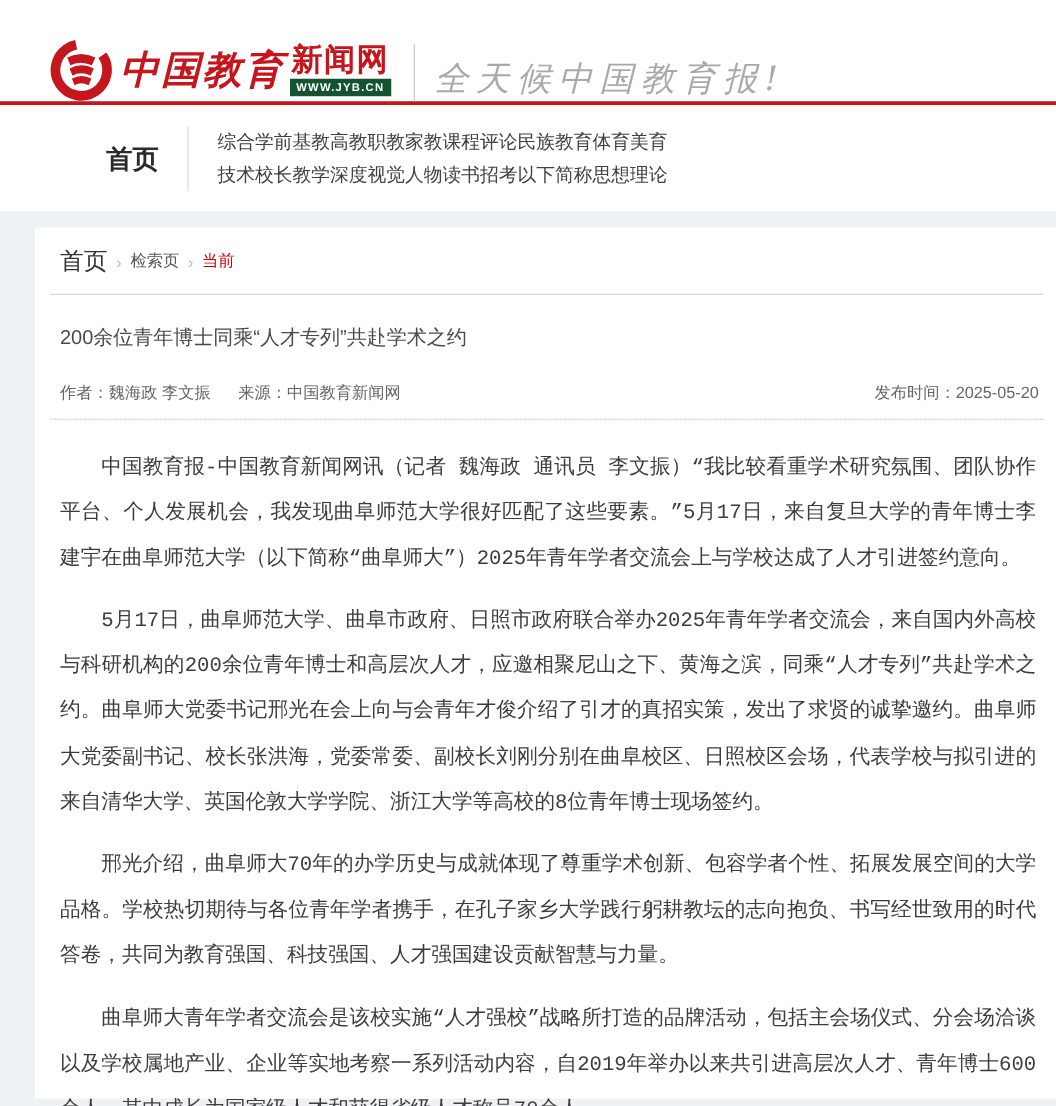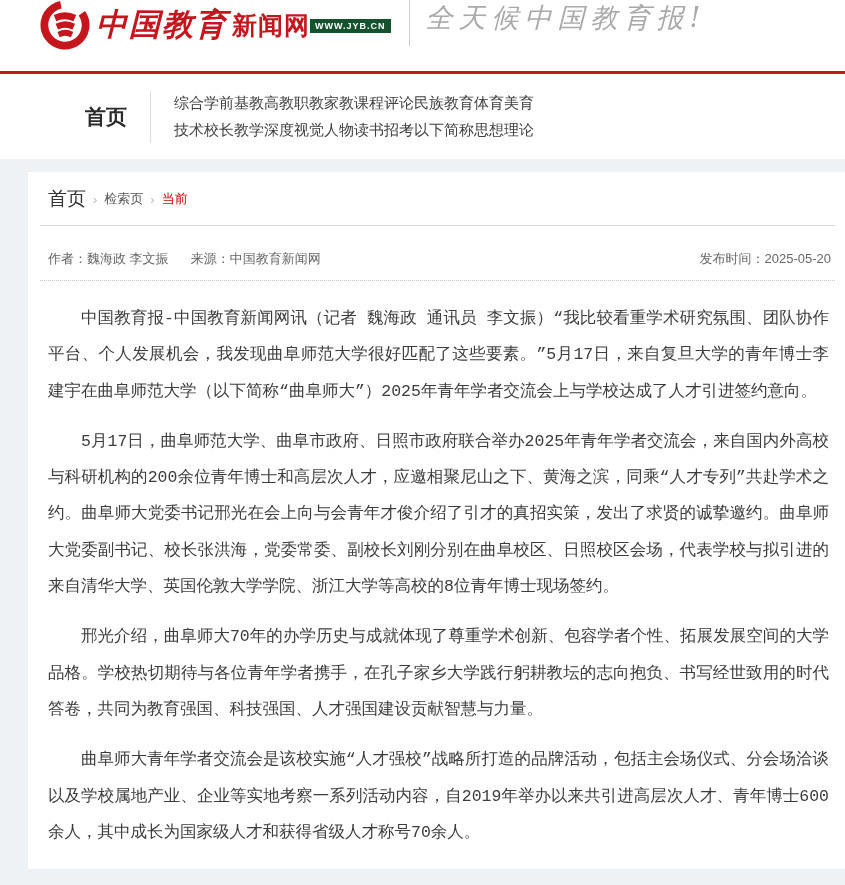--- a/index.html
+++ b/index.html
@@ -1,26 +1,26 @@
 <!DOCTYPE html>
 <html><head>
 <meta charset="utf-8">
 <style>
   * { margin:0; padding:0; box-sizing:border-box; }
   html,body { width:845px; height:885px; overflow:hidden; background:#eff2f5;
     font-family:"Liberation Sans","DejaVu Sans",sans-serif; }
 
   
-  .site-header { width:845px; height:71px; background:#ffffff;
-    display:flex; align-items:flex-start; padding-left:40px; }
+  .site-header { width:845px; height:81px; background:#ffffff;
+    display:flex; align-items:flex-end; padding-left:40px; }
   .logo-wrap { display:flex; align-items:center; }
   .logo-mark { width:50px; height:50px; flex:0 0 auto; }
   .logo-zh { font-family:"DejaVu Serif","Liberation Serif",serif; font-weight:bold;
     font-style:italic; font-size:31px; color:#c4161c; letter-spacing:2px; margin-left:6px; }
-  .logo-stack { display:flex; flex-direction:row; align-items:center; margin-left:4px; }
+  .logo-stack { display:flex; flex-direction:column; align-items:center; margin-left:4px; }
   .logo-net { font-size:25px; font-weight:bold; color:#c4161c; letter-spacing:1px; line-height:1; }
   .logo-badge { background:#14532d; color:#ffffff; font-size:9px; font-weight:bold;
     letter-spacing:1px; padding:2px 5px; margin-top:2px; }
   .header-divider { width:1px; height:46px; background:#cccccc; margin:0 16px 0 18px; }
   .slogan { font-family:"DejaVu Serif","Liberation Serif",serif; font-style:italic;
     font-size:27px; color:#a9a9a9; letter-spacing:6px; }
 
   
   .red-line { width:845px; height:3px; background:#c4161c; }
 
@@ -136,20 +136,21 @@
 
     <div class="breadcrumb">
       <a class="bc-home">首页</a>
       <span class="bc-sep">›</span>
       <a class="bc-mid">检索页</a>
       <span class="bc-sep">›</span>
       <span class="bc-cur">当前</span>
     </div>
     <hr class="bc-rule">
 
+    <h2 class="art-subtitle">200余位青年博士同乘“人才专列”共赴学术之约</h2>
 
     <div class="meta-row">
       <div class="meta-left">
         <span>作者：</span><span>魏海政 李文振</span><span class="sep-space"></span><span>来源：</span><span>中国教育新闻网</span>
       </div>
       <div class="meta-right">
         <span>发布时间：</span><span>2025-05-20</span>
       </div>
     </div>
 

